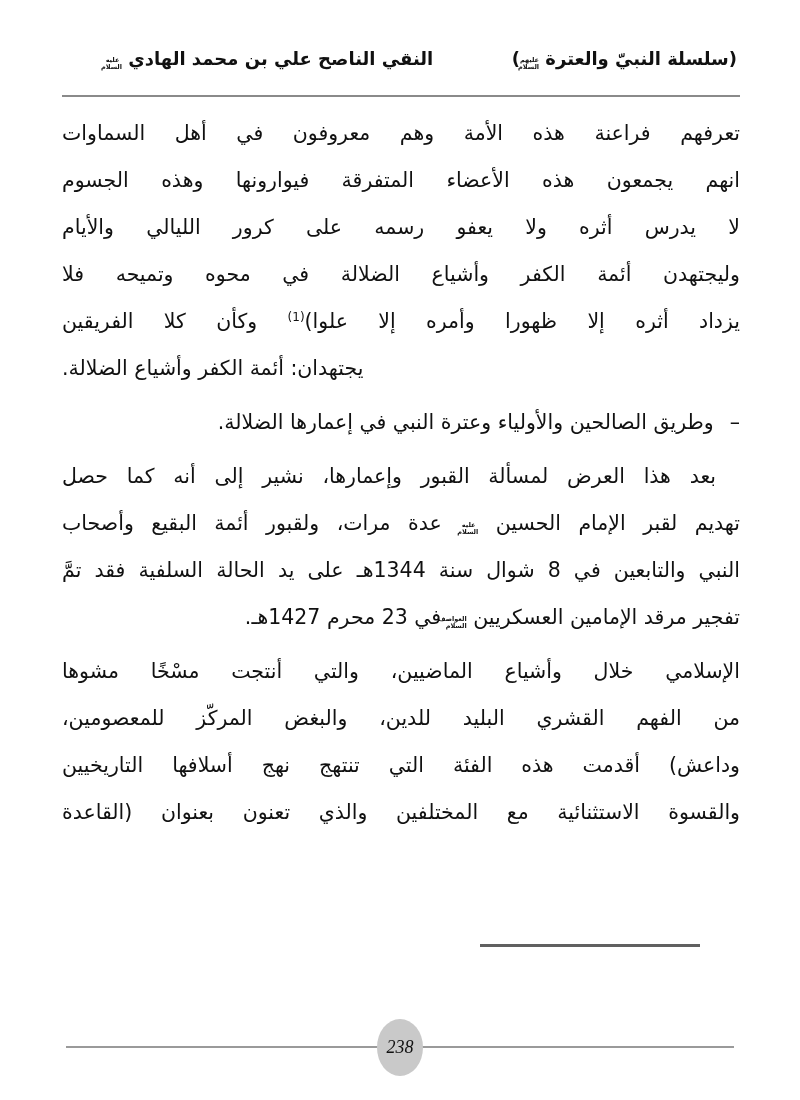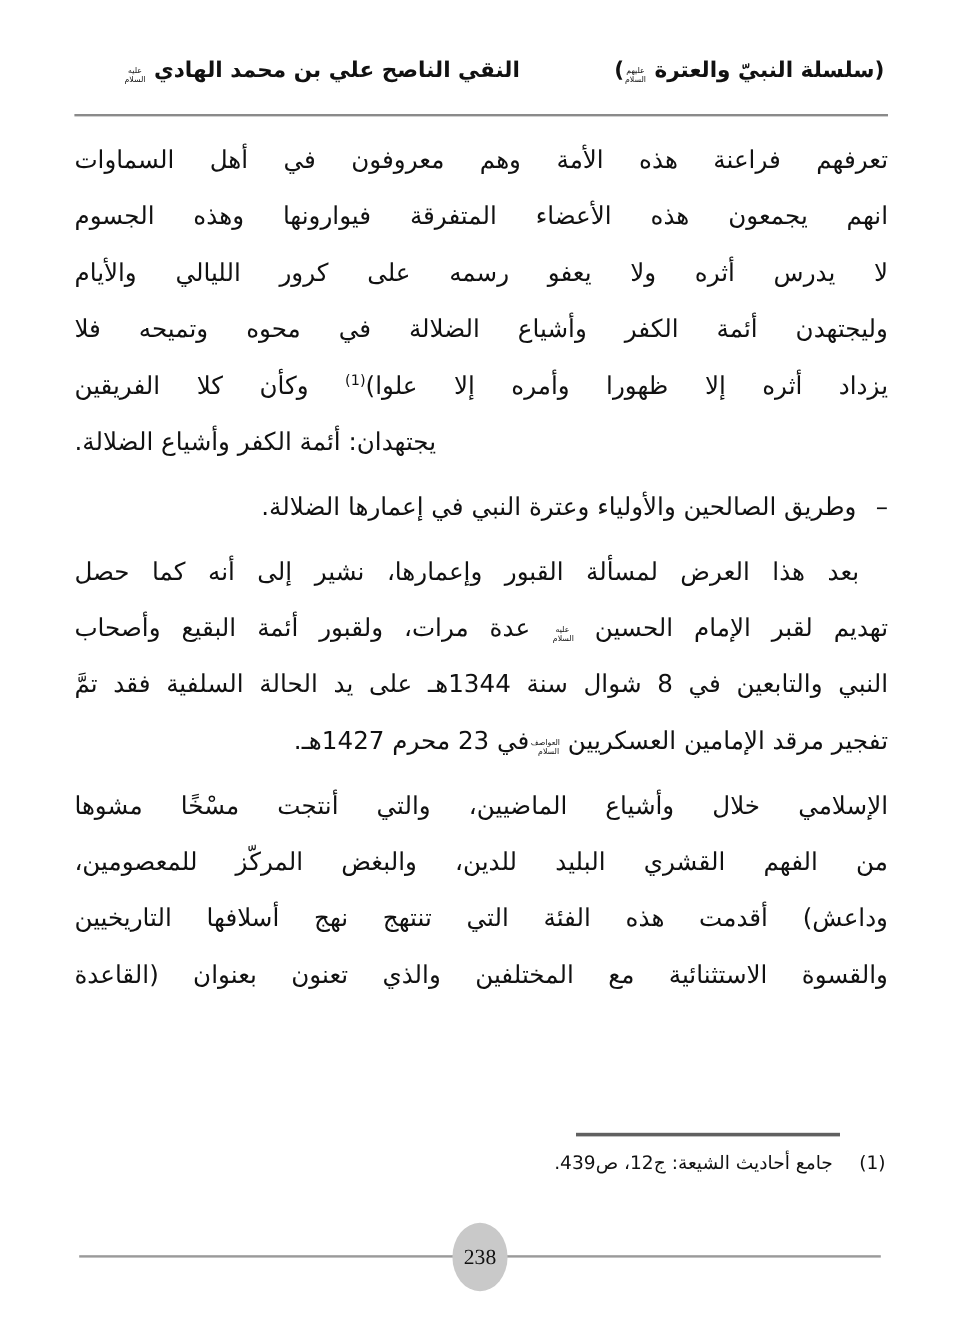--- a/index.html
+++ b/index.html
@@ -26,42 +26,42 @@
   .block + .block { margin-top:7px; }
   .line { height:47px; line-height:47px; overflow:visible; }
   .line.justify { text-align:justify; text-align-last:justify; }
   .line.center  { text-align:left; }
   .line.start   { text-align:right; }
   .line.indent  { padding-right:24px; }
   .bullet .dash { margin-left:16px; }
   sup.fnref { font-size:12px; line-height:0; vertical-align:7px; }
   .seal {
     display:inline-block; width:19px; font-size:6.5px; line-height:1.15;
-    text-align:center; vertical-align:-4px; font-weight:normal;
+    text-align:center; vertical-align:-4px; font-weight:bold;
   }
   
   .footnote-sep {
     position:absolute; top:944px; right:100px; width:220px; height:3px;
     background:#606060;
   }
   .footnote {
     position:absolute; top:954px; right:62px; left:62px;
     direction:rtl; text-align:right; font-size:15.5px; line-height:30px;
   }
   .fn-num { margin-left:22px; }
   
   .footer-line {
     position:absolute; top:1046px; left:66px; right:66px; height:2px;
     background:#9a9a9a;
   }
   .lens {
     position:absolute; top:1019px; left:377px; width:46px; height:57px;
     background:#c9c9c9; border-radius:50%;
     display:flex; align-items:center; justify-content:center;
-    font-family:"Liberation Serif","DejaVu Serif",serif; font-size:18px;
+    font-family:"Liberation Serif","DejaVu Serif",serif; font-size:18px;font-style:italic;
   }
 </style>
 </head>
 <body>
 
 <div class="page">
 
   <div class="header">
     <div><span>(سلسلة النبيّ والعترة</span> <span class="seal">عليهم السلام</span><span>)</span></div>
     <div><span>النقي الناصح علي بن محمد الهادي</span> <span class="seal">عليه السلام</span></div>
@@ -90,22 +90,19 @@
       <div class="block para">
         <div class="line justify"><span>الإسلامي خلال وأشياع الماضيين، والتي أنتجت مسْخًا مشوها</span></div>
         <div class="line justify"><span>من الفهم القشري البليد للدين، والبغض المركّز للمعصومين،</span></div>
         <div class="line justify"><span>وداعش) أقدمت هذه الفئة التي تنتهج نهج أسلافها التاريخيين</span></div>
         <div class="line justify"><span>والقسوة الاستثنائية مع المختلفين والذي تعنون بعنوان (القاعدة</span></div>
       </div>
     </div>
 
   <div class="footnote-sep"></div>
 
-  <div class="footnote">
-    <span class="fn-num">(1)</span><span>جامع أحاديث الشيعة: ج12، ص439.</span>
-  </div>
 
   <div class="footer-line"></div>
   <div class="lens">
     <span>238</span>
   </div>
 
 </div>
 
 </body></html>

